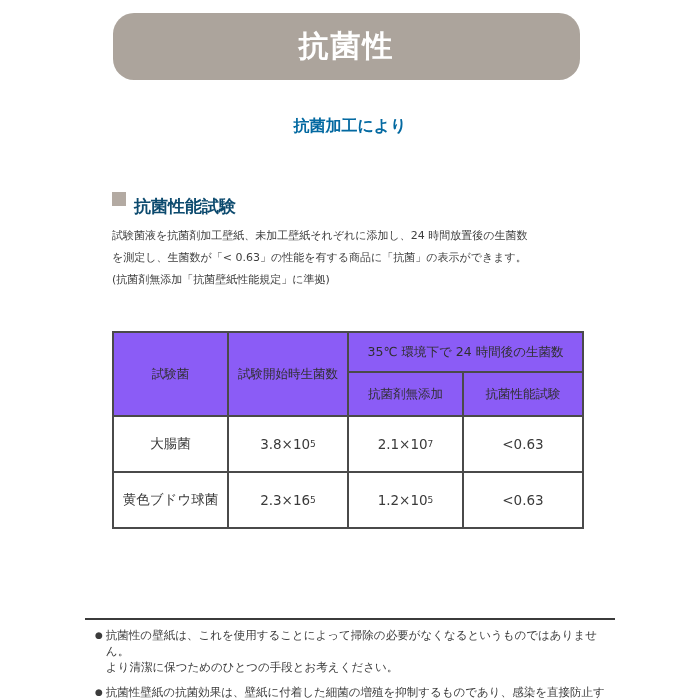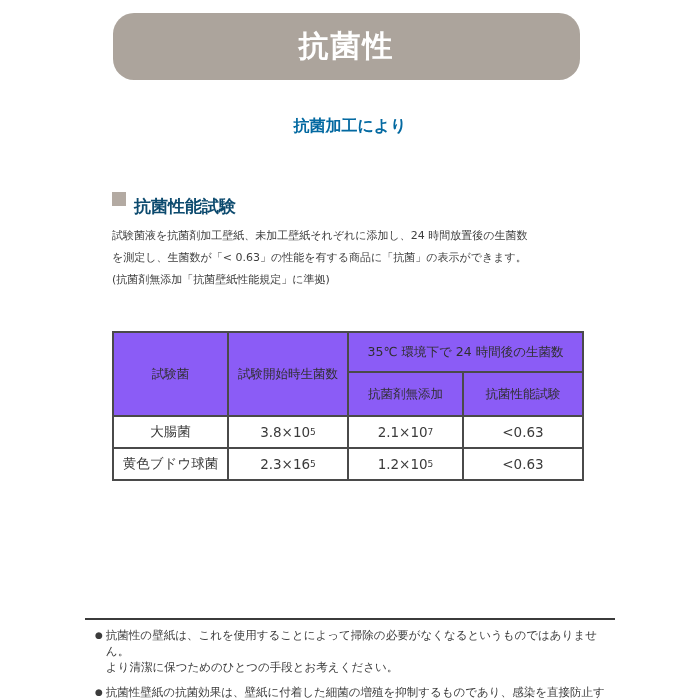--- a/index.html
+++ b/index.html
@@ -80,21 +80,21 @@
     background: #ffffff;
     font-size: 13.5px;
     color: #3a3a3a;
   }
   .col-bacteria { width: 115px; }
   .col-initial  { width: 120px; }
   .col-untreated{ width: 115px; }
   .col-treated  { width: 120px; }
   .hrow-top  { height: 40px; }
   .hrow-sub  { height: 44px; padding-left: 48px; }
-  .drow      { height: 32px; }
+  .drow      { height: 56px; }
   .exp { font-size: 9px; vertical-align: 2px; }
   .footer-rule {
     position: absolute;
     left: 85px;
     top: 618px;
     width: 530px;
     border-top: 2px solid #3b3b3b;
   }
   .notes {
     position: absolute;

